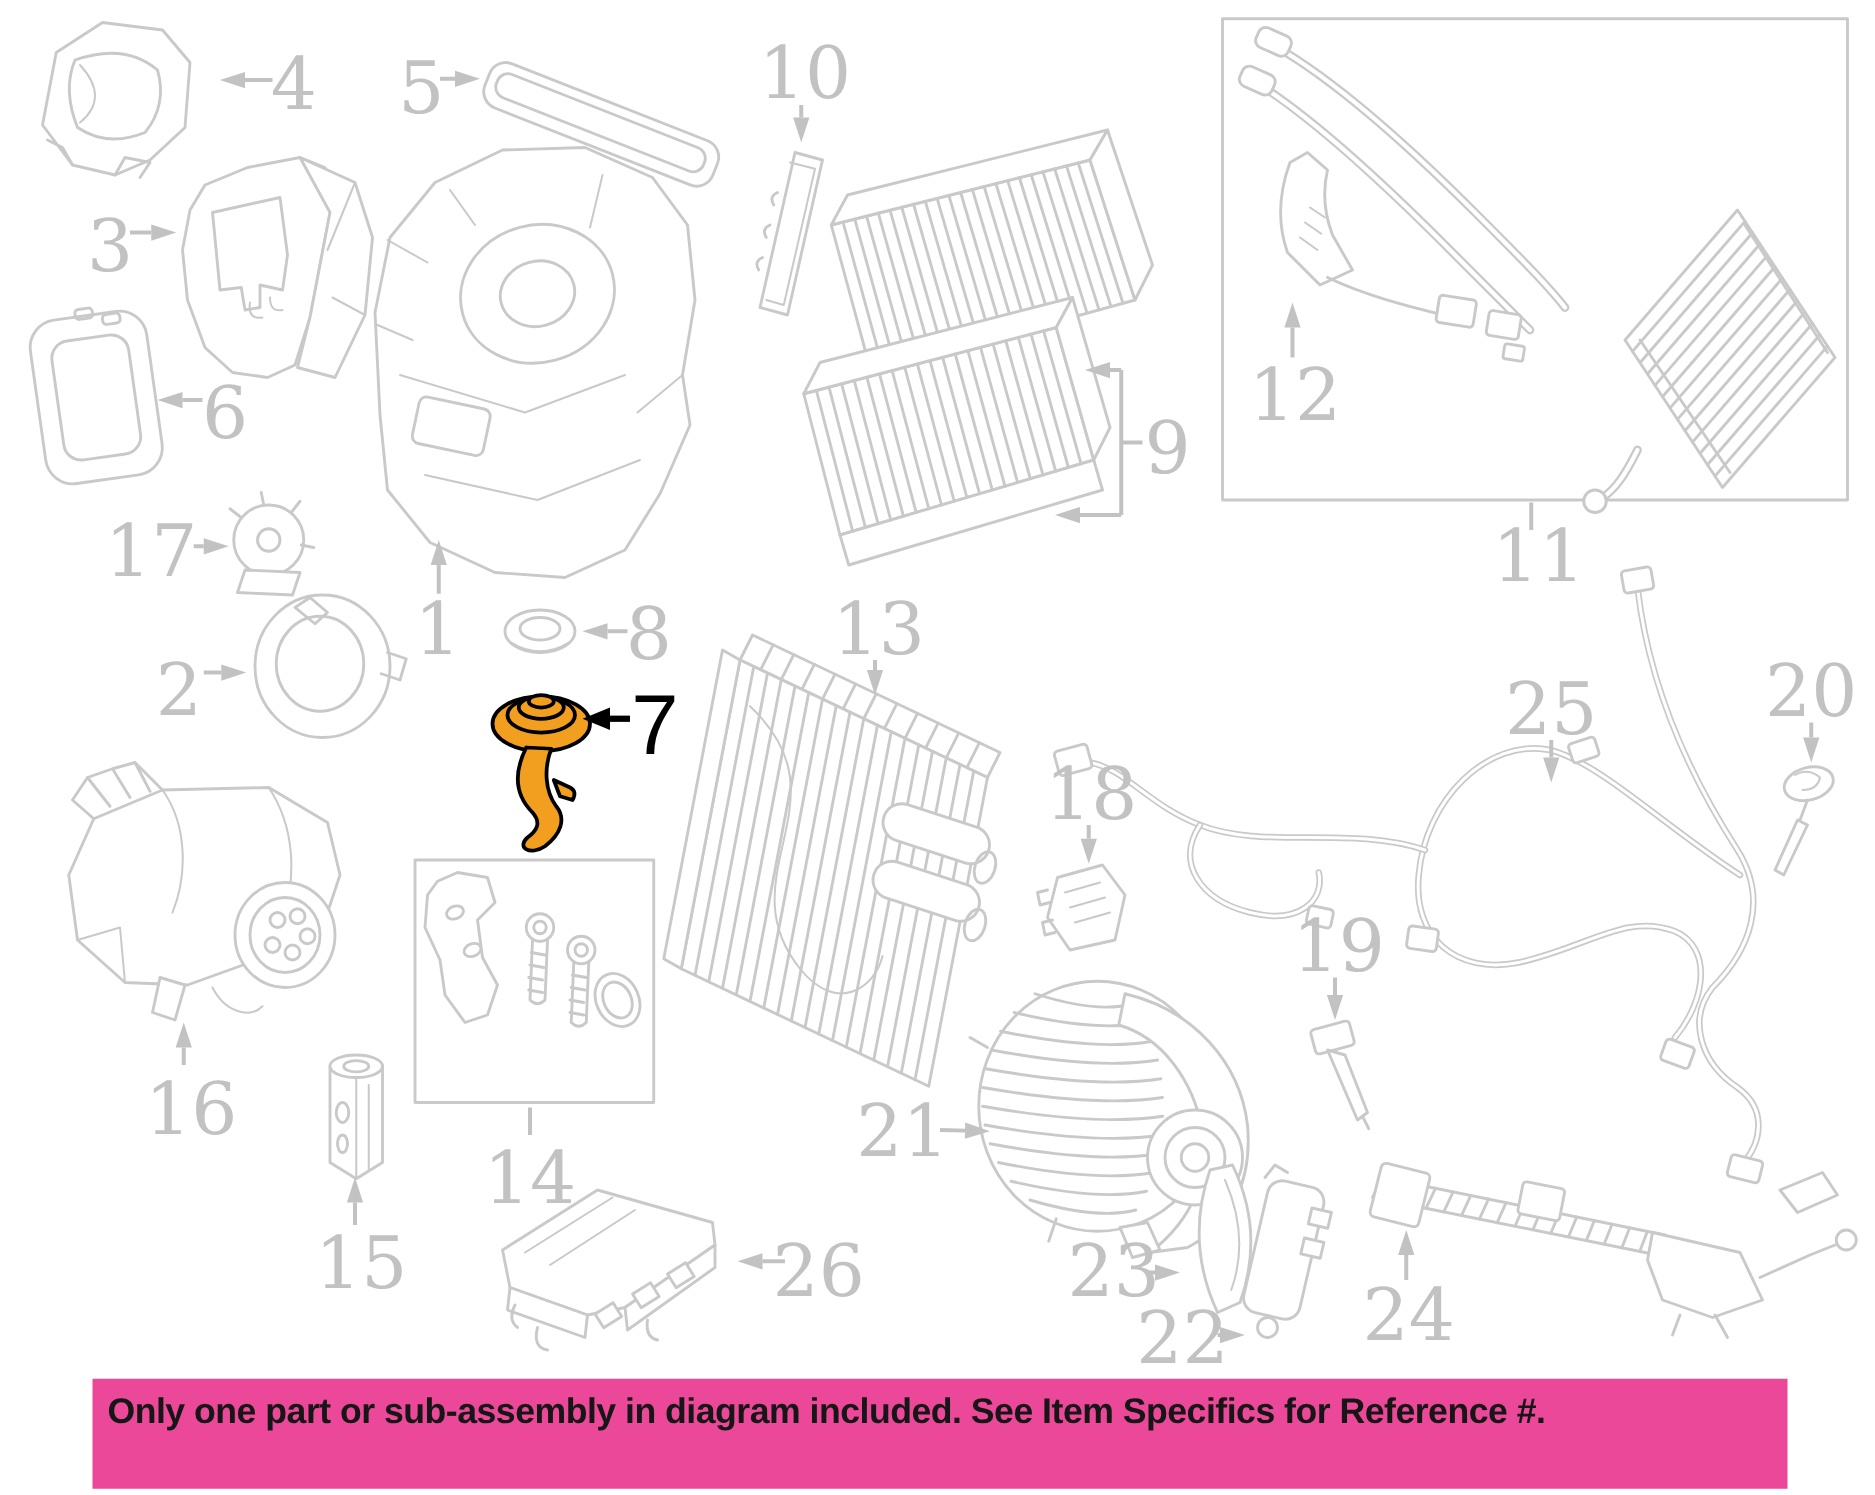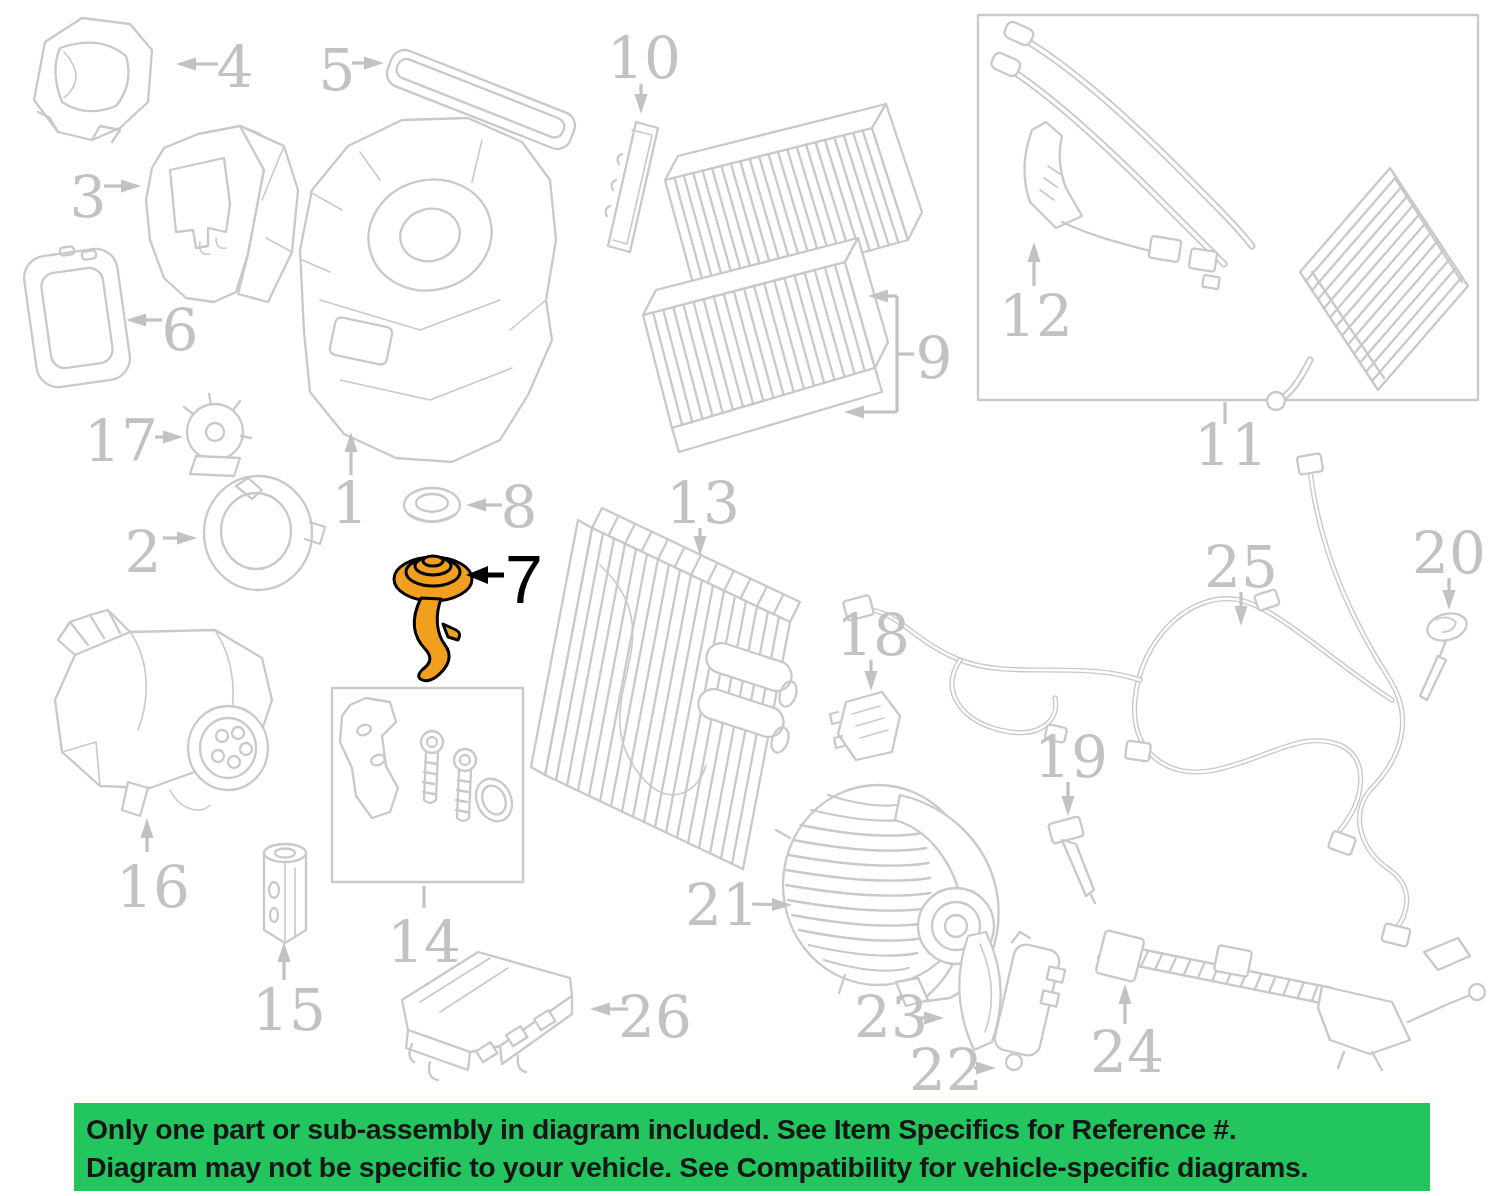--- a/index.html
+++ b/index.html
@@ -521,17 +521,16 @@
           <text x="1241" y="587" class="num">25</text>
         </g>
         <g>
           <line x1="628" y1="1009" x2="610" y2="1009" class="arrow"></line>
           <polygon points="590,1009 610,1002.5 610,1015.5" class="arrow-head"></polygon>
           <text x="655" y="1037" class="num">26</text>
         </g>
       </g>
 </svg>
 
-<div class="banner" style="background: #22c55e; color: rgb(22, 22, 22); padding-left: 12px;">
+<div class="banner" style="background: #ec4899; color: rgb(22, 22, 22); padding-left: 12px;">
   <div>Only one part or sub-assembly in diagram included. See Item Specifics for Reference #.</div>
-  <div>Diagram may not be specific to your vehicle. See Compatibility for vehicle-specific diagrams.</div>
 </div>
 </div>
 
 </body></html>

